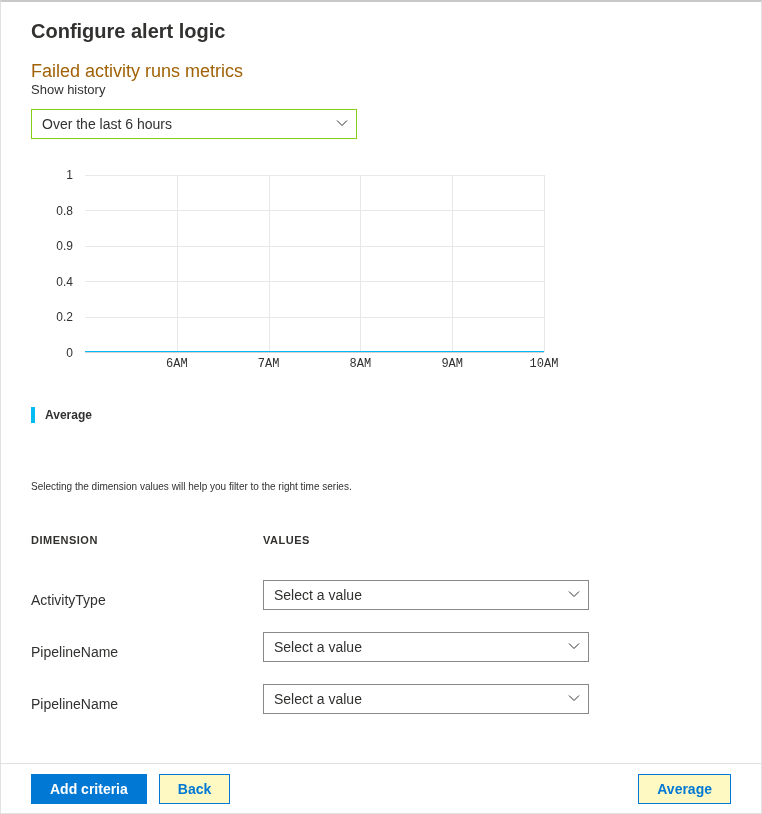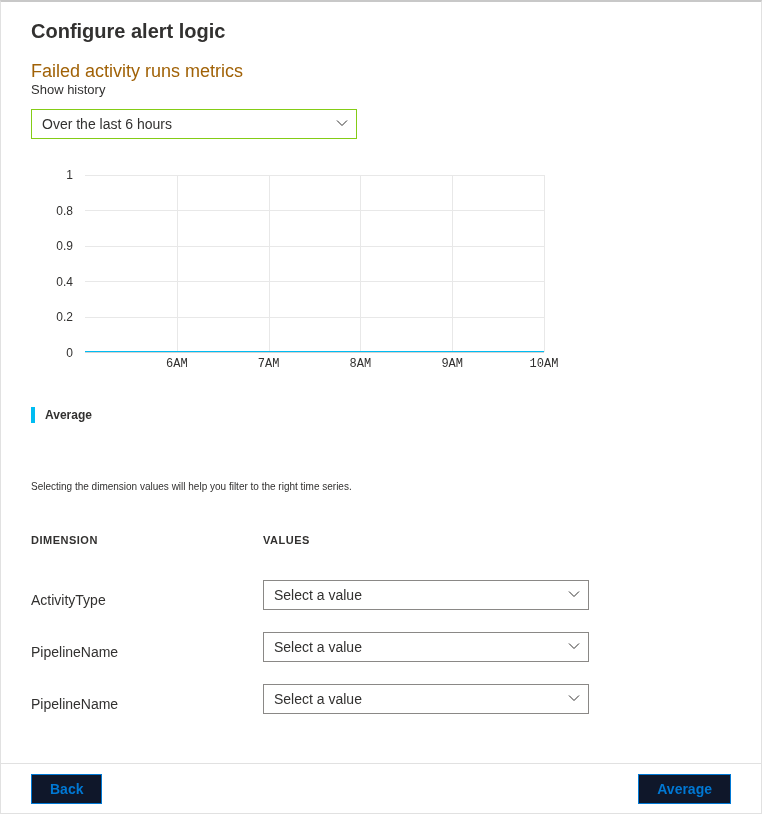--- a/index.html
+++ b/index.html
@@ -180,21 +180,21 @@
       display: flex;
       align-items: center;
       padding: 0 30px;
     }
     .btn {
       height: 30px;
       padding: 0 18px;
       font-size: 14px;
       font-weight: 600;
       border: 1px solid #0078d4;
-      background: #0f172a;
+      background: #fef9c3;
       color: #0078d4;
       cursor: pointer;
       display: inline-flex;
       align-items: center;
       justify-content: center;
     }
     .btn-primary {
       background: #0078d4;
       color: #fff;
     }
@@ -294,16 +294,17 @@
       <span>
         <svg class="chev-icon" viewBox="0 0 12 12">
             <path d="M1 3.5 L6 8.5 L11 3.5" stroke="#323130" stroke-width="1" fill="none"></path>
           </svg>
       </span>
     </div>
   </div>
 </div>
 
 <div class="footer">
+  <button class="btn btn-primary">Add criteria</button>
   <button class="btn">Back</button>
   <div class="spacer"></div>
   <button class="btn">Average</button>
 </div>
 
 </body></html>

